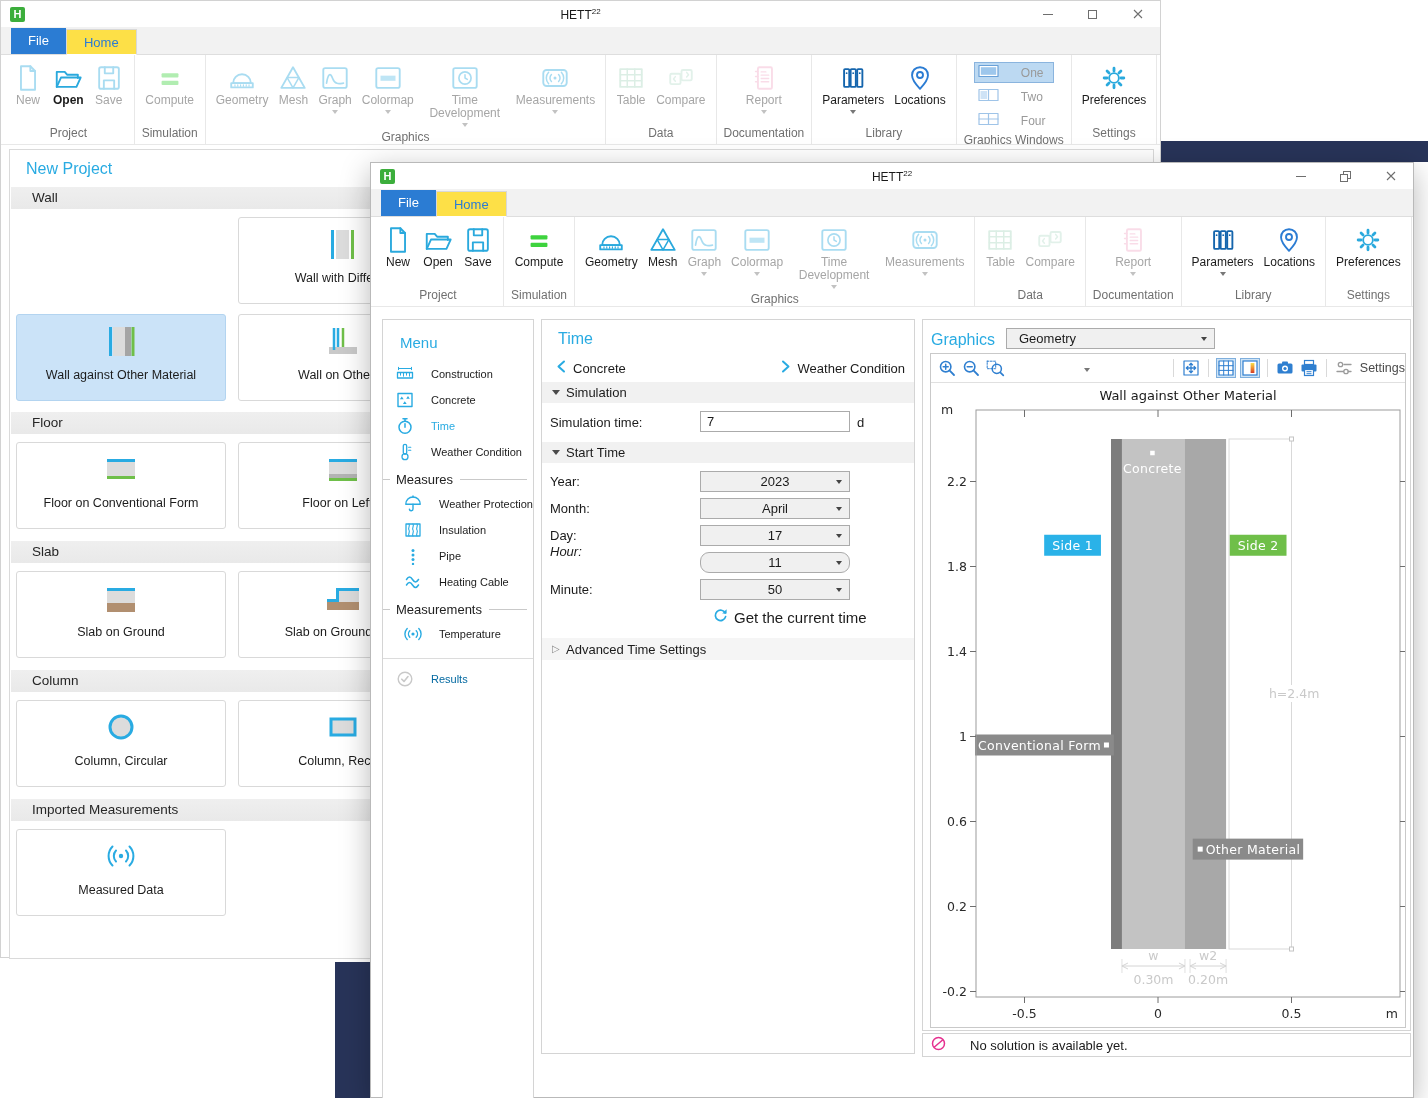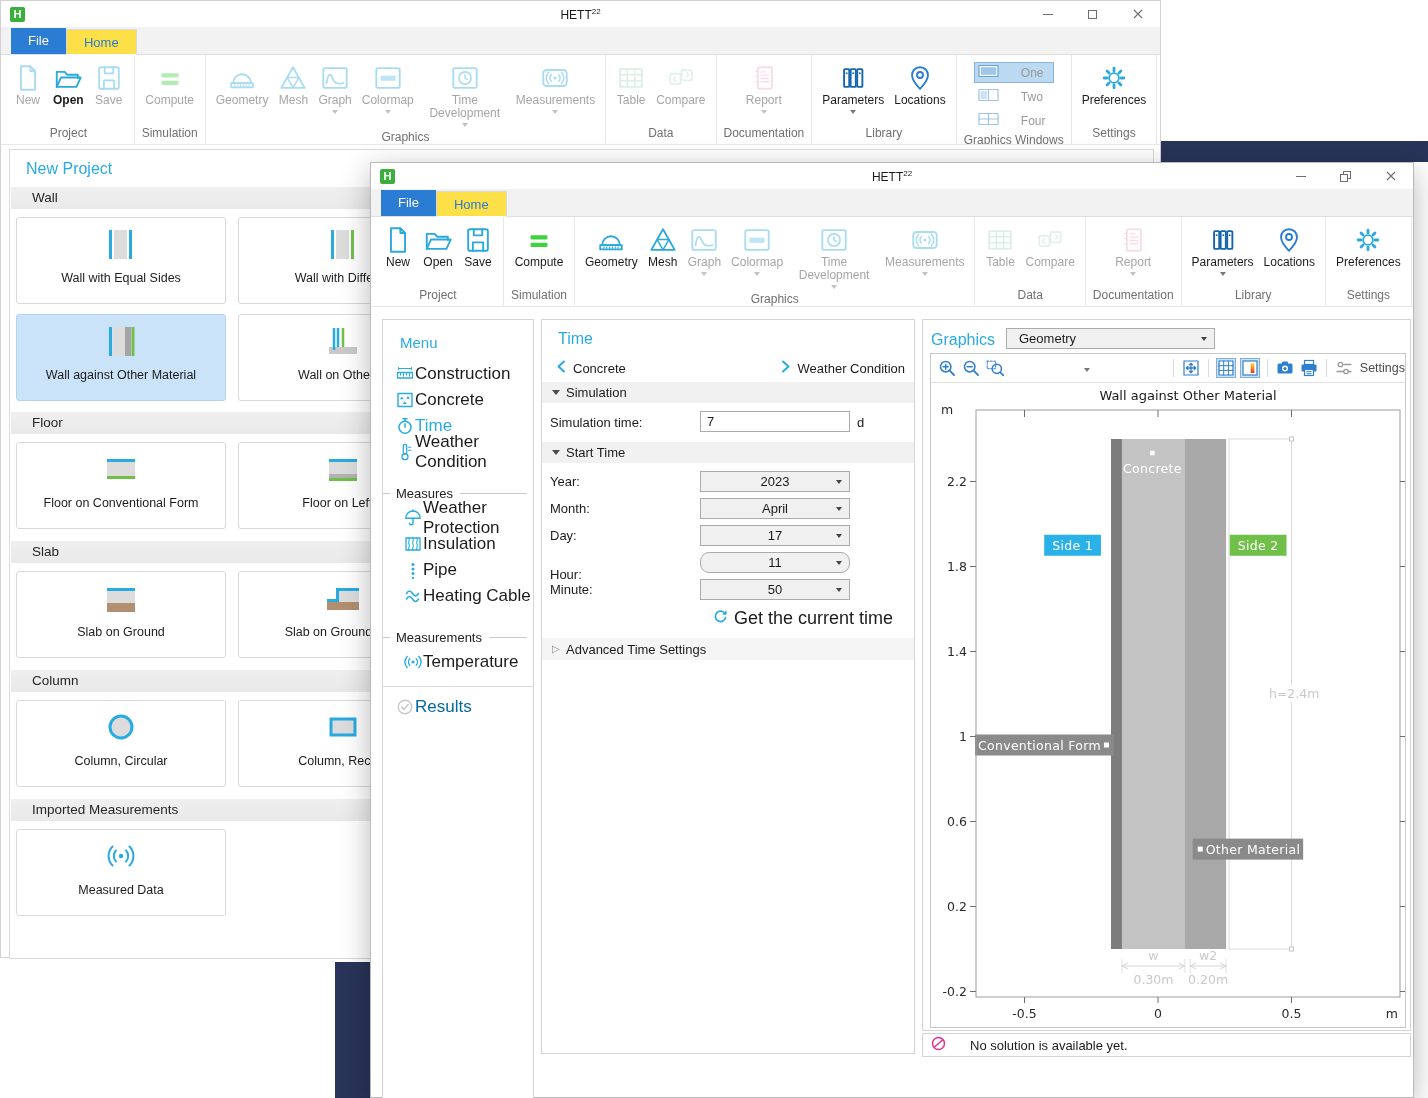--- a/index.html
+++ b/index.html
@@ -47,42 +47,42 @@
 .np-head{position:absolute;left:16px;top:10px;color:#29abe2;font-size:16px}
 .np-band{position:absolute;left:1px;right:1px;height:22px;background:linear-gradient(#efefef,#e9e9e9);font-size:13.5px;color:#262626;line-height:22px;padding-left:21px}
 .npcard{position:absolute;width:210px;height:87px;border:1px solid #d9d9d9;border-radius:3px;background:#fff}
 .npcard.sel{background:#cbe3f8;border-color:#b3d4f0}
 .npicon{position:absolute;left:0;right:0;top:3px;height:48px;display:flex;align-items:center;justify-content:center}
 .nplabel{position:absolute;left:4px;right:4px;top:53px;text-align:center;font-size:12.5px;color:#1c1c1c;white-space:nowrap;overflow:hidden}
 
 .panel{position:absolute;background:#fff;border:1px solid #d4d4d4}
 #menupanel{left:11px;top:156px;width:152px;height:913px}
 .m-head{color:#29abe2;font-size:15px;margin:14px 0 10px 17px}
-.m-item{height:26px;display:flex;align-items:center;padding-left:13px;font-size:17px;color:#1c1c1c;gap:1px}
+.m-item{height:26px;display:flex;align-items:center;padding-left:13px;font-size:11px;color:#1c1c1c;gap:17px}
 .m-item.indent{padding-left:21px}
 .m-item.active{color:#29abe2}
 .m-item.disabled{color:#0369a1}
 .m-icon{width:18px;height:18px;flex:0 0 18px;color:#29abe2;display:flex;align-items:center;justify-content:center}
 .m-item.disabled .m-icon{color:#c9c9c9}
-.m-section{height:24px;display:flex;align-items:center;font-size:13px;color:#222;margin-top:16px}
+.m-section{height:24px;display:flex;align-items:center;font-size:13px;color:#222;margin-top:2px}
 .m-section::before{content:"";flex:0 0 7px;height:1px;background:#c9c9c9;margin-right:6px}
 .m-section::after{content:"";flex:1;height:1px;background:#c9c9c9;margin:0 6px 0 7px}
 .m-div{height:1px;background:#dcdcdc;margin:11px 0 7px}
 
 #timepanel{left:170px;top:156px;width:374px;height:735px}
 .t-head{position:absolute;left:16px;top:10px;color:#29abe2;font-size:16px}
 .navitem{position:absolute;display:flex;align-items:center;gap:7px;font-size:13px;color:#1b1b1b}
 .band{position:absolute;left:0;right:0;height:21px;background:#f1f1f1;font-size:13px;color:#1b1b1b;display:flex;align-items:center;padding-left:24px}
 .band .tri{position:absolute;left:10px;top:8px;width:0;height:0;border-left:4px solid transparent;border-right:4px solid transparent;border-top:5px solid #4a4a4a}
 .band .tri-r{position:absolute;left:10px;top:5px;color:#8a8a8a;font-size:10px}
 .flabel{position:absolute;font-size:13px;color:#1b1b1b}
 .select{position:absolute;height:21px;width:150px;background:#f0f0f0;border:1px solid #ababab;display:flex;align-items:center;justify-content:center;font-size:13px;color:#1b1b1b}
 .select .sc{position:absolute;right:7px;top:8px;width:0;height:0;border-left:3.5px solid transparent;border-right:3.5px solid transparent;border-top:4px solid #444}
 .tinput{position:absolute;height:21px;width:150px;border:1px solid #ababab;background:#fff;font:13px "Liberation Sans",sans-serif;padding:0 6px;color:#1b1b1b}
-.actionrow{position:absolute;display:flex;align-items:center;gap:6px;font-size:18px;color:#1b1b1b}
+.actionrow{position:absolute;display:flex;align-items:center;gap:6px;font-size:15px;color:#1b1b1b}
 
 #gfxpanel{left:551px;top:156px;width:489px;height:712px}
 .g-head{position:absolute;left:8px;top:11px;color:#29abe2;font-size:16px}
 .gsel{left:83px;top:8px;width:209px;justify-content:flex-start;padding-left:12px}
 .gbox{position:absolute;left:7px;top:33px;width:476px;height:675px;border:1px solid #c9c9c9;overflow:hidden}
 .gtb{height:29px;border-bottom:1px solid #e0e0e0;display:flex;align-items:center;padding-left:6px;gap:4px}
 .tbi{display:flex;align-items:center;justify-content:center;width:20px;height:20px}
 .tbsep{width:1px;height:18px;background:#d9d9d9;margin:0 3px}
 .tbchip{background:#cfe4f6;border:1px solid #7fafdd;display:flex;padding:1px;width:auto;height:auto}
 .tbsettings{font-size:12.5px;color:#4a4a4a;margin-left:2px}
@@ -347,29 +347,20 @@
               </span>
               <span class="rlabel">Preferences</span>
             </div>
           </div>
           <div class="rgrouplabel">Settings</div>
         </div>
       </div>
       <div class="np">
         <div class="np-head">New Project</div>
         <div class="np-band" style="top: 37px;"><span>Wall</span></div>
-        <div class="npcard" style="top: 67px; left: 6px;">
-          <div class="npicon">
-            <svg width="44" height="44" viewBox="0 0 44 44">
-              <rect x="15" y="7" width="13" height="29" fill="#dcdcdc"></rect>
-              <path d="M11.5 7v29M31.5 7v29" stroke="#29abe2" stroke-width="3"></path>
-            </svg>
-          </div>
-          <div class="nplabel">Wall with Equal Sides</div>
-        </div>
         <div class="npcard" style="top: 67px; left: 228px;">
           <div class="npicon">
             <svg width="44" height="44" viewBox="0 0 44 44">
               <rect x="15" y="7" width="13" height="29" fill="#dcdcdc"></rect>
               <path d="M11.5 7v29" stroke="#29abe2" stroke-width="3"></path>
               <path d="M31.5 7v29" stroke="#6fbf49" stroke-width="3"></path>
             </svg>
           </div>
           <div class="nplabel">Wall with Differen</div>
         </div>
@@ -829,21 +820,21 @@
         <div class="flabel" style="left: 8px; top: 181px;">Month:</div>
         <div class="select" style="left: 158px; top: 178px;">
           <span>April</span>
           <span class="sc"></span>
         </div>
         <div class="flabel" style="left: 8px; top: 208px;">Day:</div>
         <div class="select" style="left: 158px; top: 205px;">
           <span>17</span>
           <span class="sc"></span>
         </div>
-        <div class="flabel" style="left: 8px; top: 247px;">Hour:</div>
+        <div class="flabel" style="left: 8px; top: 224px; font-style: italic;">Hour:</div>
         <div class="select" style="left: 158px; top: 232px; border-radius: 9px;">
           <span>11</span>
           <span class="sc"></span>
         </div>
         <div class="flabel" style="left: 8px; top: 262px;">Minute:</div>
         <div class="select" style="left: 158px; top: 259px;">
           <span>50</span>
           <span class="sc"></span>
         </div>
         <div class="actionrow" style="left: 171px; top: 288px;">

